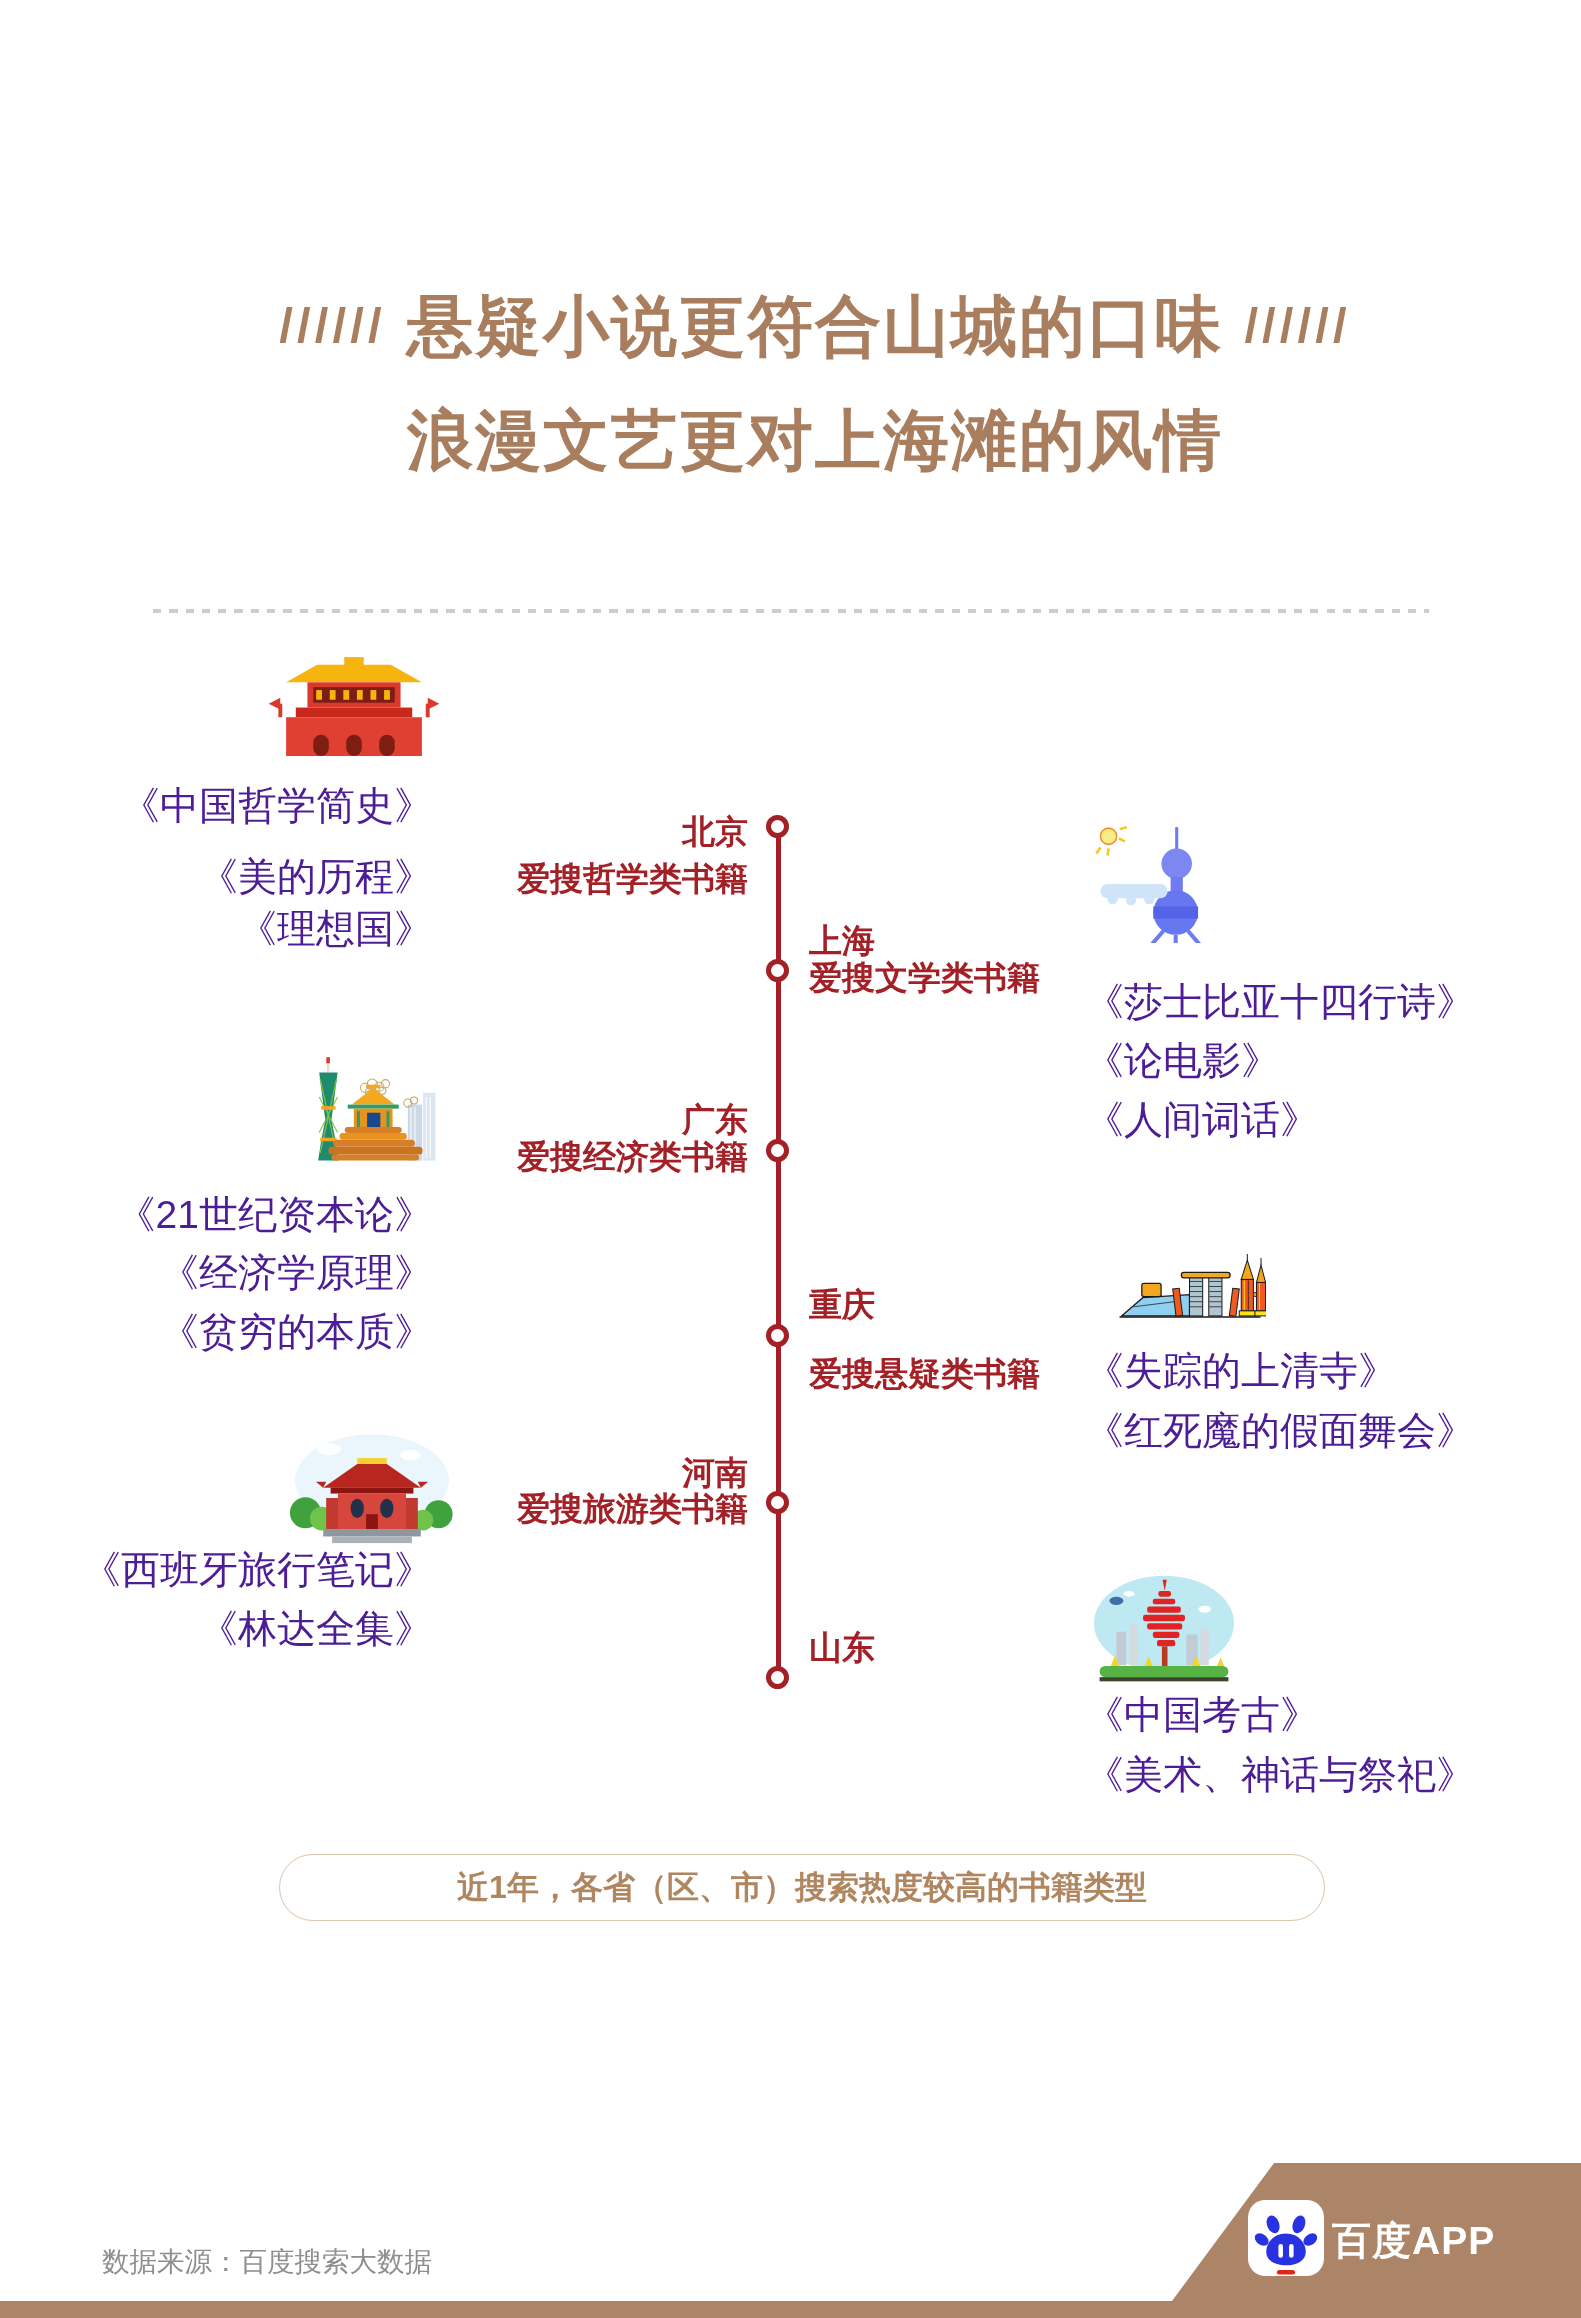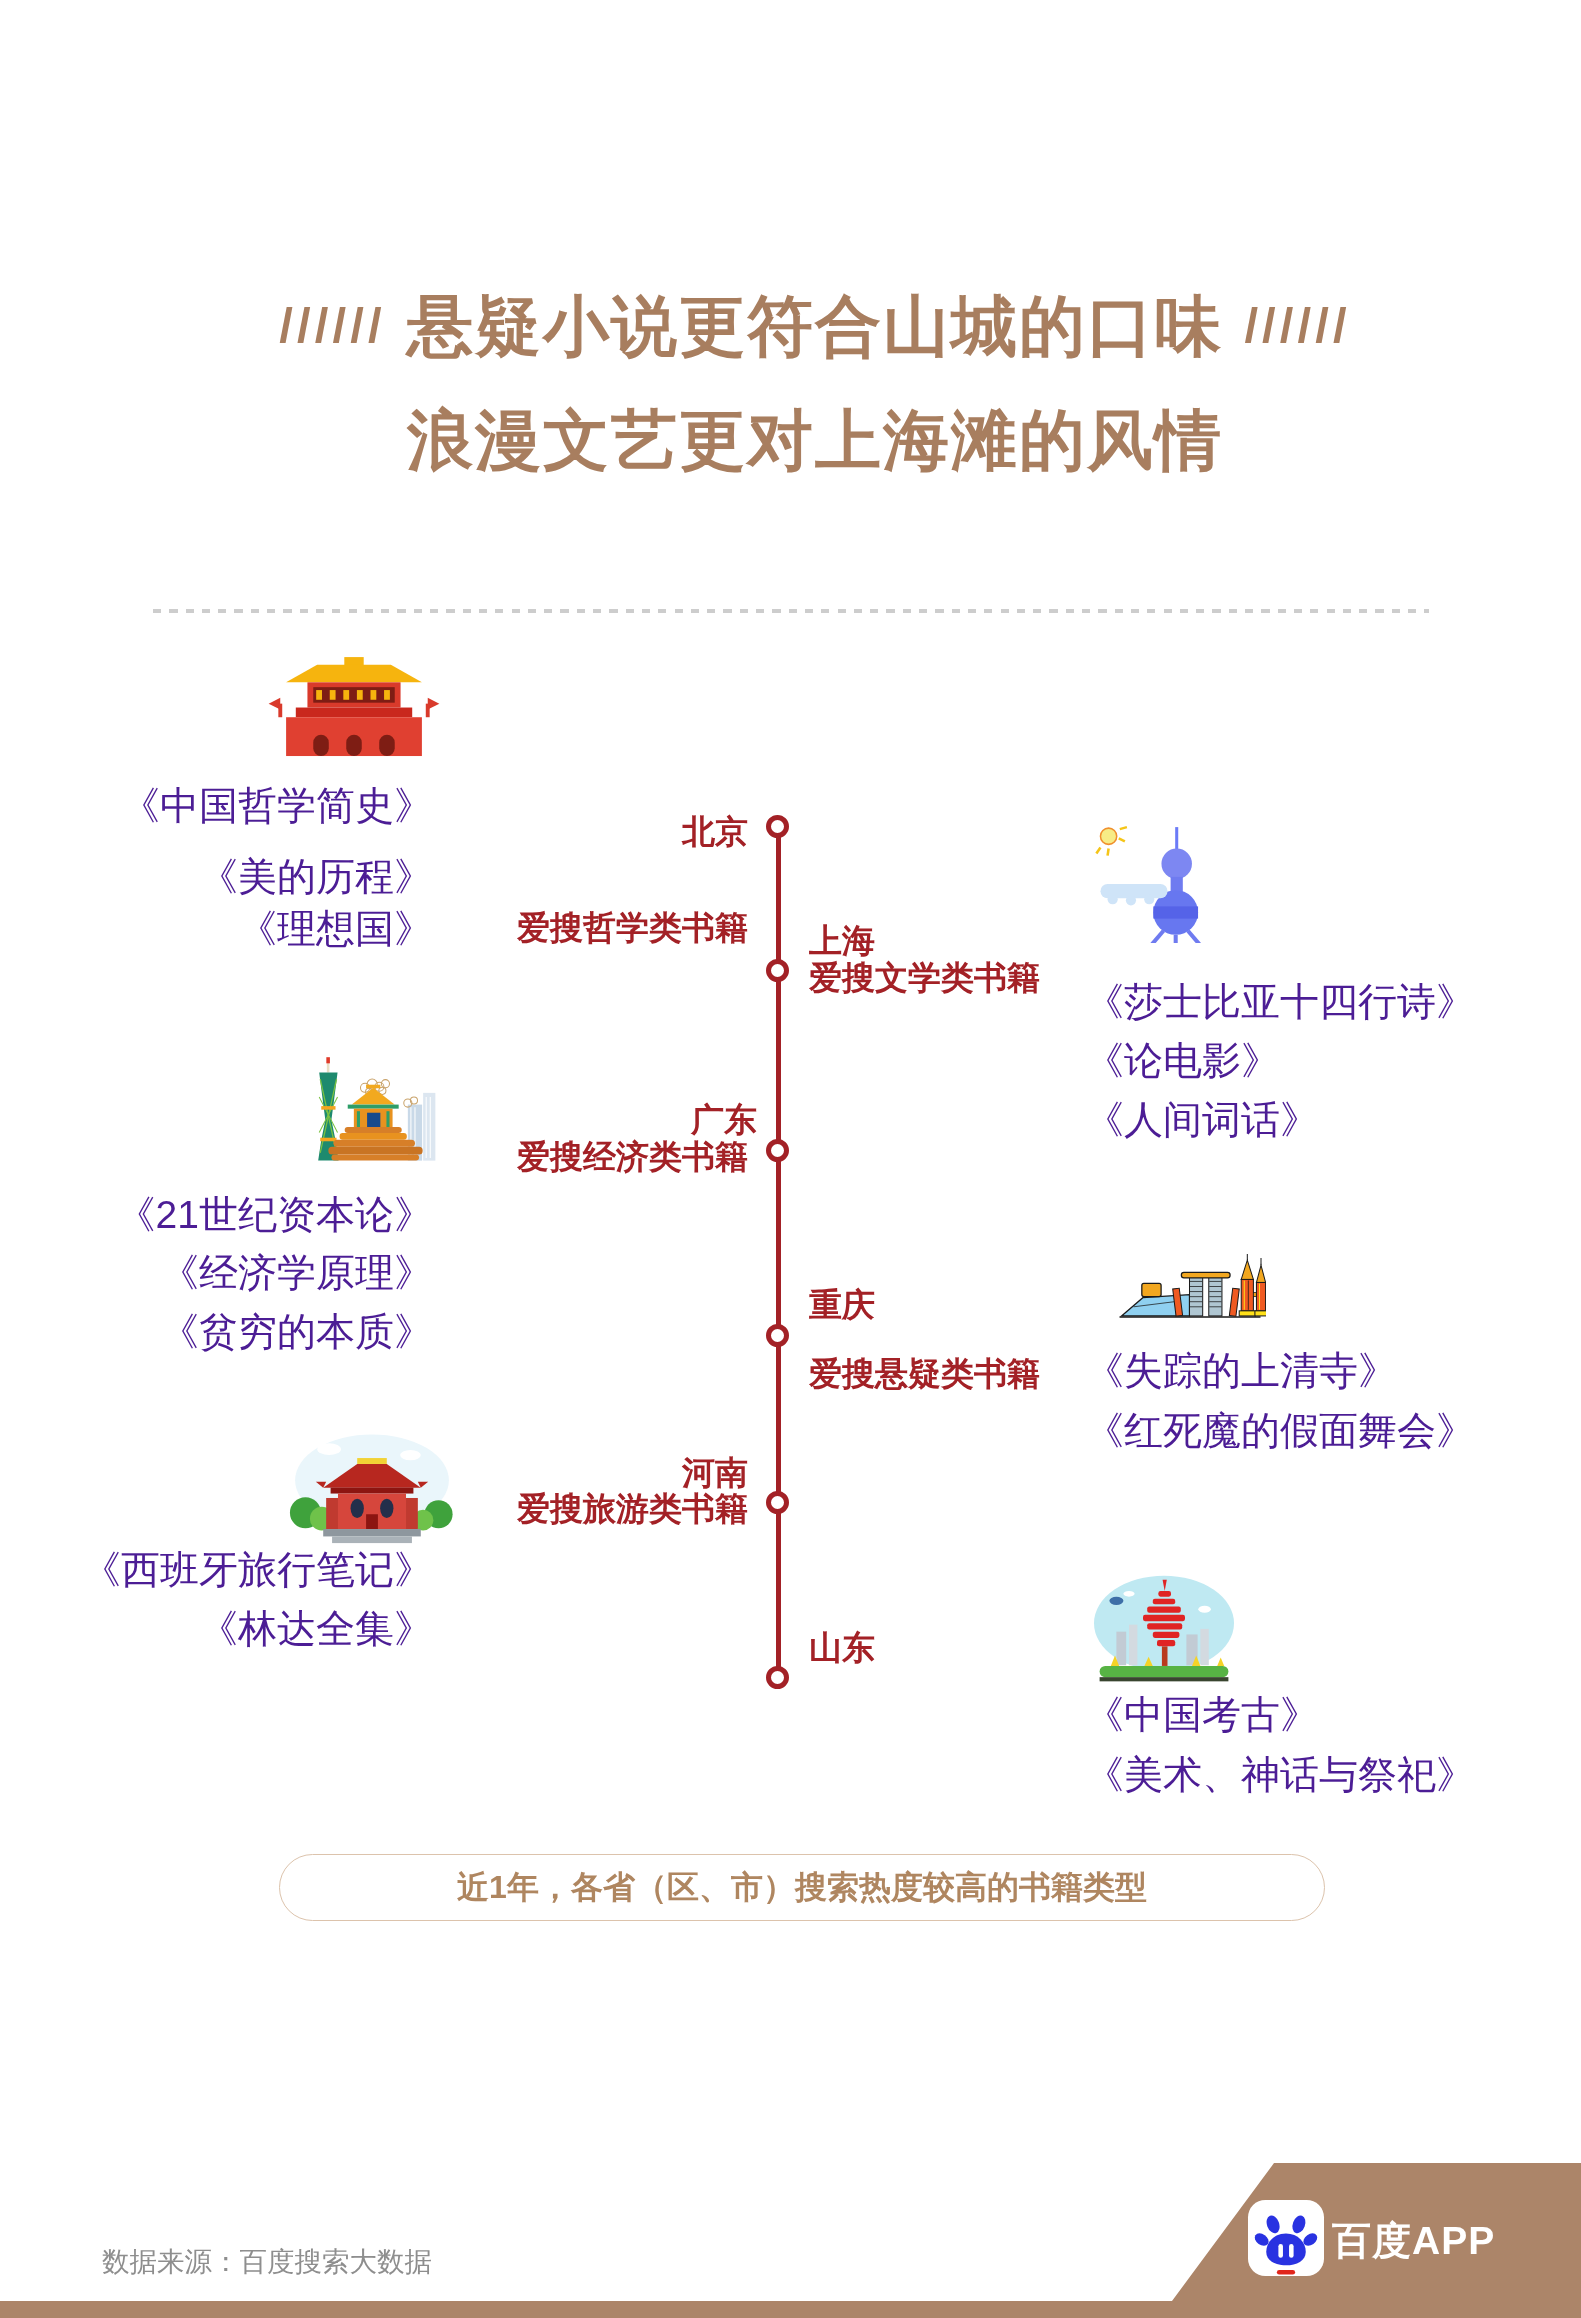--- a/index.html
+++ b/index.html
@@ -76,21 +76,21 @@
       <rect x="58" y="82" width="16" height="22" rx="8" fill="#7E1D14"></rect>
       <rect x="92" y="82" width="16" height="22" rx="8" fill="#7E1D14"></rect>
       <rect x="126" y="82" width="16" height="22" rx="8" fill="#7E1D14"></rect>
       <polygon points="12,50 24,44 24,56" fill="#D93A2B"></polygon>
       <polygon points="188,50 176,44 176,56" fill="#D93A2B"></polygon>
       <rect x="22" y="50" width="4" height="14" fill="#D93A2B"></rect>
       <rect x="174" y="50" width="4" height="14" fill="#D93A2B"></rect>
     </svg>
   </div>
   <div class="abs city lab-left" style="top:813px;">北京</div>
-  <div class="abs subtitle lab-left" style="top:912px;font-family:Liberation Mono, monospace;">爱搜哲学类书籍</div>
+  <div class="abs subtitle lab-left" style="top:860px;">爱搜哲学类书籍</div>
   <div class="abs book bk-left" style="top:784px;">《中国哲学简史》</div>
   <div class="abs book bk-left" style="top:819px;margin-top:36px;">《美的历程》</div>
   <div class="abs book bk-left" style="top:907px;">《理想国》</div>
 
   <div class="abs" style="left:1090px;top:821px;width:148px;height:122px;">
     <svg width="148" height="122" viewBox="0 0 145 120">
       <circle cx="18" cy="15" r="8" fill="#F7EC86" stroke="#F0902D" stroke-width="1.5"></circle>
       <line x1="29" y1="8" x2="36" y2="6" stroke="#F5C518" stroke-width="2.5"></line>
       <line x1="28" y1="17" x2="34" y2="20" stroke="#F5C518" stroke-width="2.5"></line>
       <line x1="10" y1="26" x2="6" y2="32" stroke="#F5C518" stroke-width="2.5"></line>
@@ -149,21 +149,21 @@
       <rect x="116" y="111" width="26" height="28" fill="#174A8C"></rect>
       <rect x="96" y="108" width="6" height="31" fill="#2E9E68"></rect>
       <rect x="154" y="108" width="6" height="31" fill="#2E9E68"></rect>
       <rect x="72" y="139" width="112" height="12" rx="6" fill="#D77F28"></rect>
       <rect x="62" y="151" width="132" height="13" rx="6" fill="#E8921F"></rect>
       <rect x="50" y="164" width="160" height="14" rx="7" fill="#D77F28"></rect>
       <rect x="40" y="178" width="185" height="15" rx="7" fill="#C97423"></rect>
       <rect x="46" y="193" width="172" height="12" rx="6" fill="#D77F28"></rect>
     </svg>
   </div>
-  <div class="abs city lab-left" style="top:1101px;padding-left:9px;">广东</div>
+  <div class="abs city lab-left" style="top:1101px;">广东</div>
   <div class="abs subtitle lab-left" style="top:1138px;">爱搜经济类书籍</div>
   <div class="abs book bk-left" style="top:1193px;">《21世纪资本论》</div>
   <div class="abs book bk-left" style="top:1251px;">《经济学原理》</div>
   <div class="abs book bk-left" style="top:1310px;">《贫穷的本质》</div>
 
   <div class="abs" style="left:1113px;top:1251px;width:153px;height:71px;">
     <svg width="153" height="71" viewBox="0 0 300 140">
       <line x1="12" y1="130" x2="290" y2="130" stroke="#1A1A1A" stroke-width="3"></line>
       <polygon points="16,128 58,92 150,86 150,128" fill="#8FD0F0" stroke="#1A1A1A" stroke-width="2.5"></polygon>
       <line x1="40" y1="110" x2="120" y2="100" stroke="#1A1A1A" stroke-width="1.5"></line>

